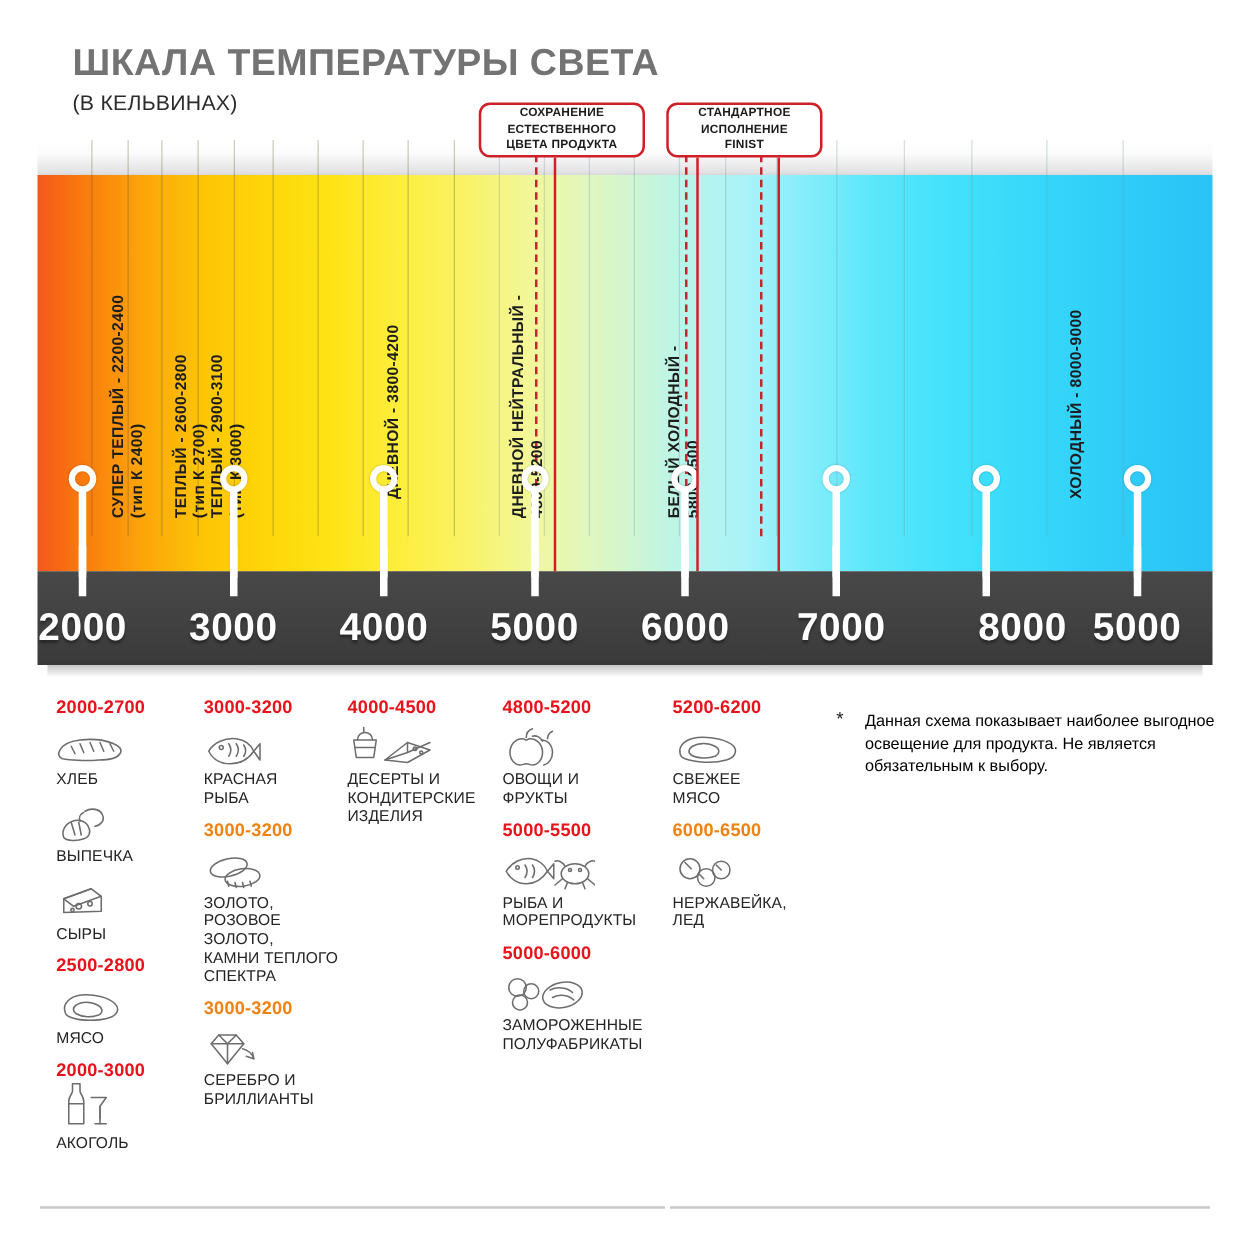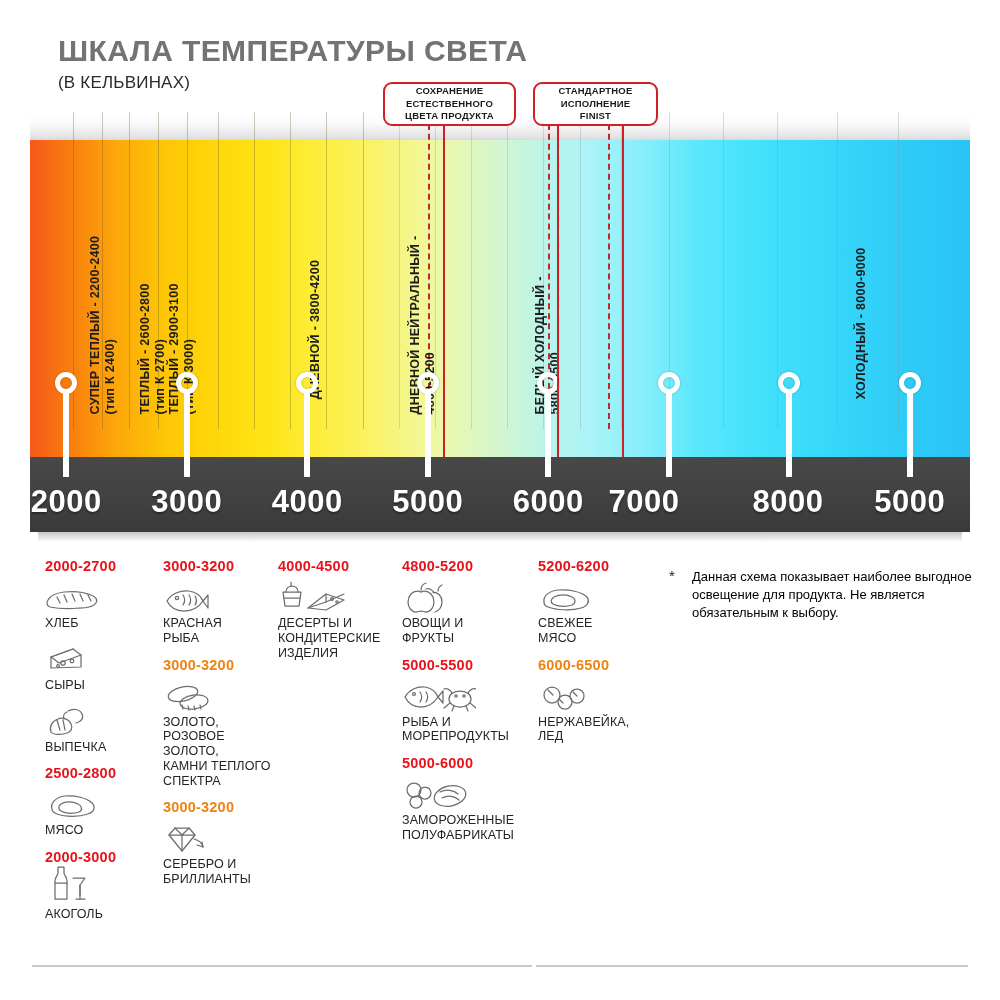--- a/index.html
+++ b/index.html
@@ -257,63 +257,63 @@
       <div class="snum" style="left: 36.1538px;">2000</div>
       <div class="tick" style="left: 153.667px;"></div>
       <div class="snum" style="left: 156.667px;">3000</div>
       <div class="tick" style="left: 274.179px;"></div>
       <div class="snum" style="left: 277.179px;">4000</div>
       <div class="tick" style="left: 394.692px;"></div>
       <div class="snum" style="left: 397.692px;">5000</div>
       <div class="tick" style="left: 515.205px;"></div>
       <div class="snum" style="left: 518.205px;">6000</div>
       <div class="tick" style="left: 635.718px;"></div>
-      <div class="snum" style="left: 614px; text-align: center;">7000</div>
+      <div class="snum" style="left: 643px; text-align: center;">7000</div>
       <div class="tick" style="left: 756.231px;"></div>
-      <div class="snum" style="left: 758px;">8000</div>
+      <div class="snum" style="left: 788px;">8000</div>
       <div class="tick" style="left: 876.744px;"></div>
       <div class="snum" style="left: 879.744px;">5000</div>
     </div>
 
   <div class="cols" id="cols">
       <div class="col" id="col-0">
         <div class="grp">
           <div class="range">2000-2700</div>
           <div class="item">
             <div class="item-ico">
               <svg width="56" height="26" viewBox="0 0 56 26">
                 <path stroke="#6d6d6d" stroke-width="1.25" fill="none" stroke-linecap="round" stroke-linejoin="round" d="M5 19c-3-1-4-4-2-7 2-4 8-7 16-8 9-1 20 0 27 3 5 2 7 5 5 8-2 3-8 5-17 5-11 1-24 0-29-1z"></path>
                 <path stroke="#6d6d6d" stroke-width="1.25" fill="none" stroke-linecap="round" stroke-linejoin="round" d="M12 9l3 6M19 7l3 7M27 6l3 7M35 6l3 7M43 7l3 6"></path>
               </svg>
             </div>
             <div class="item-lab">ХЛЕБ</div>
+          </div>
+          <div class="item">
+            <div class="item-ico">
+              <svg width="48" height="32" viewBox="0 0 48 32">
+                <path stroke="#6d6d6d" stroke-width="1.25" fill="none" stroke-linecap="round" stroke-linejoin="round" d="M23 5c5-3 12-2 14 3 2 4-1 8-6 9"></path>
+                <path stroke="#6d6d6d" stroke-width="1.25" fill="none" stroke-linecap="round" stroke-linejoin="round" d="M22 6c-3 1-4 4-3 7"></path>
+                <path stroke="#6d6d6d" stroke-width="1.25" fill="none" stroke-linecap="round" stroke-linejoin="round" d="M6 26c-2-5 1-11 7-13 5-2 11 0 13 5 2 4 0 8-4 9-5 2-14 2-16-1z"></path>
+                <path stroke="#6d6d6d" stroke-width="1.25" fill="none" stroke-linecap="round" stroke-linejoin="round" d="M12 14l3 10M18 14l2 10"></path>
+              </svg>
+            </div>
+            <div class="item-lab">ВЫПЕЧКА</div>
           </div>
           <div class="item">
             <div class="item-ico">
               <svg width="42" height="32" viewBox="0 0 42 32">
                 <path stroke="#6d6d6d" stroke-width="1.25" fill="none" stroke-linecap="round" stroke-linejoin="round" d="M6 24V13L28 5l8 6v12z"></path>
                 <path stroke="#6d6d6d" stroke-width="1.25" fill="none" stroke-linecap="round" stroke-linejoin="round" d="M6 13l22-8"></path>
                 <path stroke="#6d6d6d" stroke-width="1.25" fill="none" stroke-linecap="round" stroke-linejoin="round" d="M6 13l8 6 22-8"></path>
                 <circle stroke="#6d6d6d" stroke-width="1.25" fill="none" stroke-linecap="round" stroke-linejoin="round" cx="18" cy="19" r="2.2"></circle>
                 <circle stroke="#6d6d6d" stroke-width="1.25" fill="none" stroke-linecap="round" stroke-linejoin="round" cx="27" cy="17" r="1.8"></circle>
                 <circle stroke="#6d6d6d" stroke-width="1.25" fill="none" stroke-linecap="round" stroke-linejoin="round" cx="13" cy="22" r="1.3"></circle>
               </svg>
             </div>
             <div class="item-lab">СЫРЫ</div>
-          </div>
-          <div class="item">
-            <div class="item-ico">
-              <svg width="48" height="32" viewBox="0 0 48 32">
-                <path stroke="#6d6d6d" stroke-width="1.25" fill="none" stroke-linecap="round" stroke-linejoin="round" d="M23 5c5-3 12-2 14 3 2 4-1 8-6 9"></path>
-                <path stroke="#6d6d6d" stroke-width="1.25" fill="none" stroke-linecap="round" stroke-linejoin="round" d="M22 6c-3 1-4 4-3 7"></path>
-                <path stroke="#6d6d6d" stroke-width="1.25" fill="none" stroke-linecap="round" stroke-linejoin="round" d="M6 26c-2-5 1-11 7-13 5-2 11 0 13 5 2 4 0 8-4 9-5 2-14 2-16-1z"></path>
-                <path stroke="#6d6d6d" stroke-width="1.25" fill="none" stroke-linecap="round" stroke-linejoin="round" d="M12 14l3 10M18 14l2 10"></path>
-              </svg>
-            </div>
-            <div class="item-lab">ВЫПЕЧКА</div>
           </div>
         </div>
         <div class="grp">
           <div class="range">2500-2800</div>
           <div class="item">
             <div class="item-ico">
               <svg width="52" height="30" viewBox="0 0 52 30">
                 <path stroke="#6d6d6d" stroke-width="1.25" fill="none" stroke-linecap="round" stroke-linejoin="round" d="M7 18c-2-6 4-12 13-13 10-1 22 2 27 7 4 4 2 9-4 11-9 3-23 3-31 0-3-1-5-3-5-5z"></path>
                 <path stroke="#6d6d6d" stroke-width="1.25" fill="none" stroke-linecap="round" stroke-linejoin="round" d="M16 13c4-3 12-3 17 0 4 2 5 6 1 8-5 2-13 2-18-1-3-2-3-5 0-7z"></path>
               </svg>

